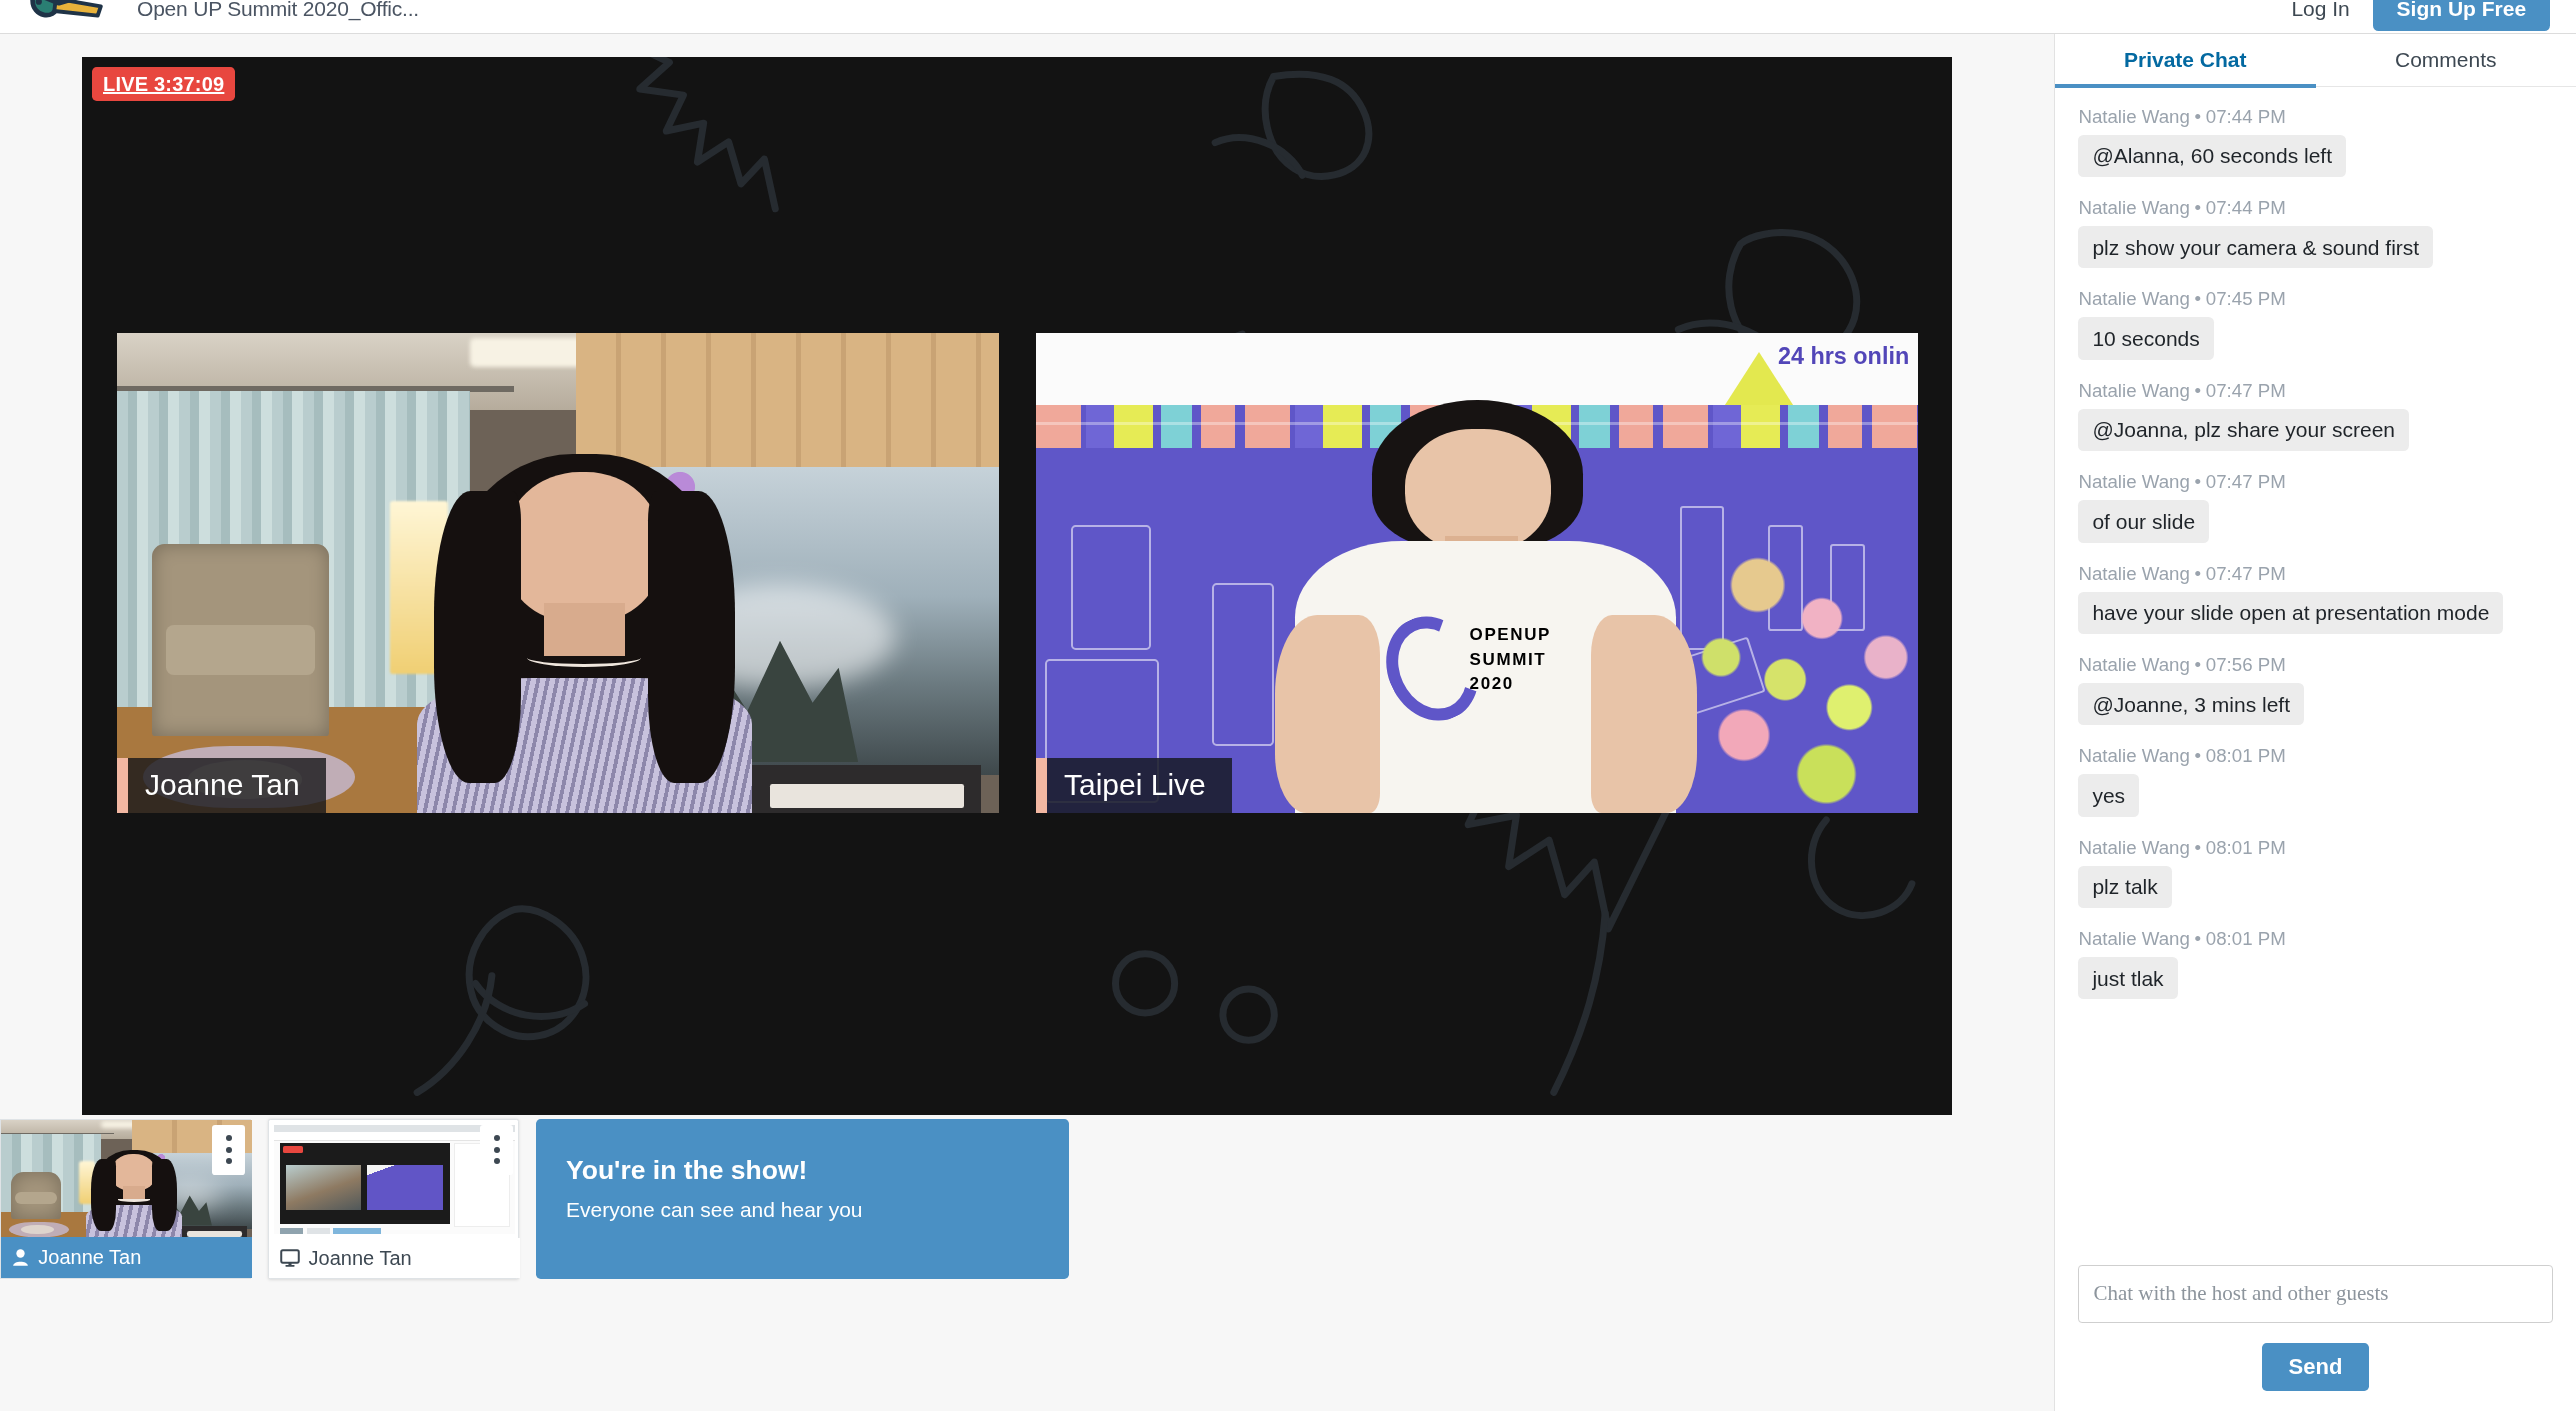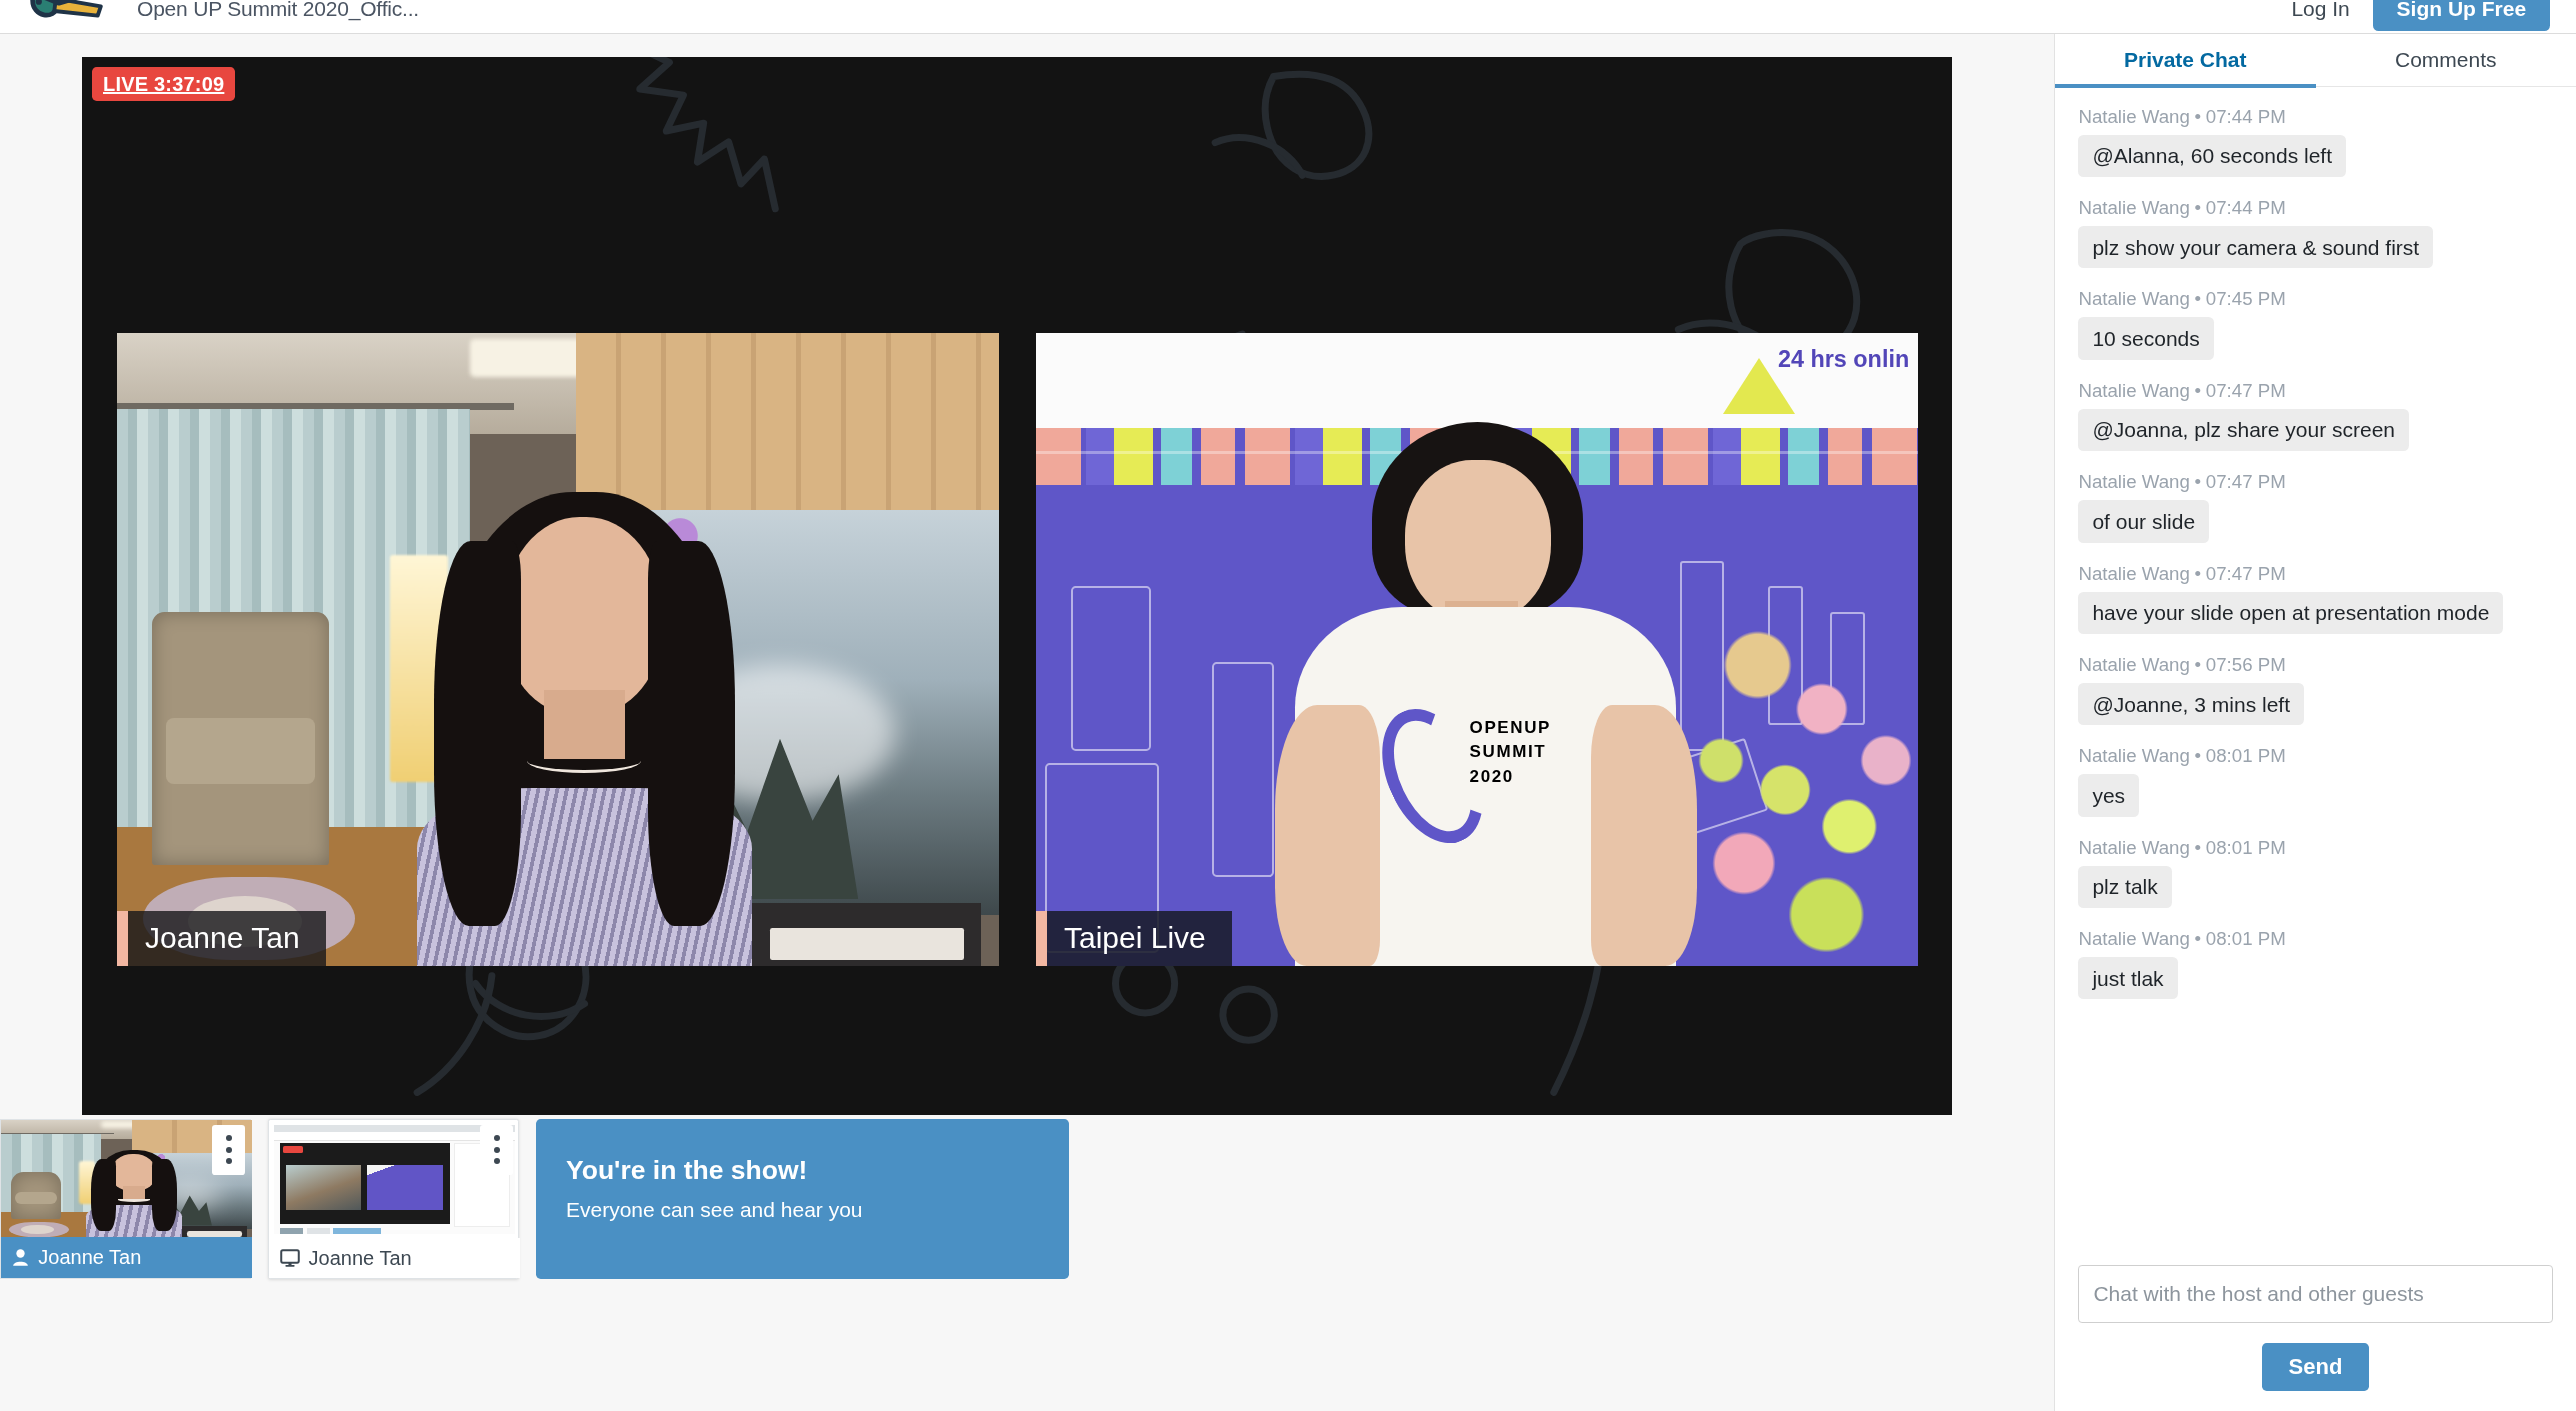--- a/index.html
+++ b/index.html
@@ -46,21 +46,21 @@
     position: absolute; left: 10px; top: 10px; z-index: 5;
     background: #e8473f; color: #fff; font-weight: bold;
     font-size: 20px; padding: 7px 11px; border-radius: 4.7px;
     letter-spacing: 0.2px; line-height: 1; text-decoration: underline;
   }
 
   .tiles {
     position: absolute; left: 35px; top: 276px;
     display: flex; gap: 37px;
   }
-  .tile { position: relative; width: 882px; height: 633px; overflow: hidden; }
+  .tile { position: relative; width: 882px; height: 480px; overflow: hidden; }
   .tile-name {
     position: absolute; left: 0; bottom: 0; display: flex; align-items: stretch;
     z-index: 3;
   }
   .tile-name .accent { width: 11px; background: #f2b7a2; }
   .tile-name .txt {
     background: rgba(22,22,26,0.80); color: #fff; font-size: 30px;
     padding: 9.3px 26.5px 11px 17px; line-height: 1.15; white-space: nowrap;
   }
   .tile-name.dark .txt { background: rgba(26,28,42,0.88); }
@@ -210,21 +210,21 @@
   .msg { margin-bottom: 20px; }
   .meta { font-size: 18.7px; color: #9aa3ad; margin-bottom: 7px; }
   .meta .dot { padding: 0 4.7px; }
   .bubble {
     display: inline-block; background: #ececec; color: #1f2429;
     font-size: 21px; padding: 8.6px 14px; border-radius: 5.5px; line-height: 1.2;
   }
   .chat-input-area { flex: 0 0 auto; padding: 14px 23.4px 20px 23.4px; }
   .chat-input {
     width: 100%; height: 58px; border: 0.8px solid #cfcfcf; border-radius: 3.9px;
-    font-size: 21px; color: #3d4852; padding: 0 14px; font-family: Liberation Sans, sans-serif;
+    font-size: 21px; color: #3d4852; padding: 0 14px; font-family: Liberation Serif, serif;
     outline: none; background: #fff;
   }
   .chat-input::placeholder { color: #8d959d; }
   .send-row { display: flex; justify-content: center; margin-top: 20px; }
   .send-btn {
     background: #4a90c4; color: #fff; font-size: 22px; font-weight: bold;
     border: none; border-radius: 4.7px; padding: 13.2px 26.5px; cursor: pointer; line-height: 1;
     font-family: "Liberation Sans", sans-serif;
   }
 

